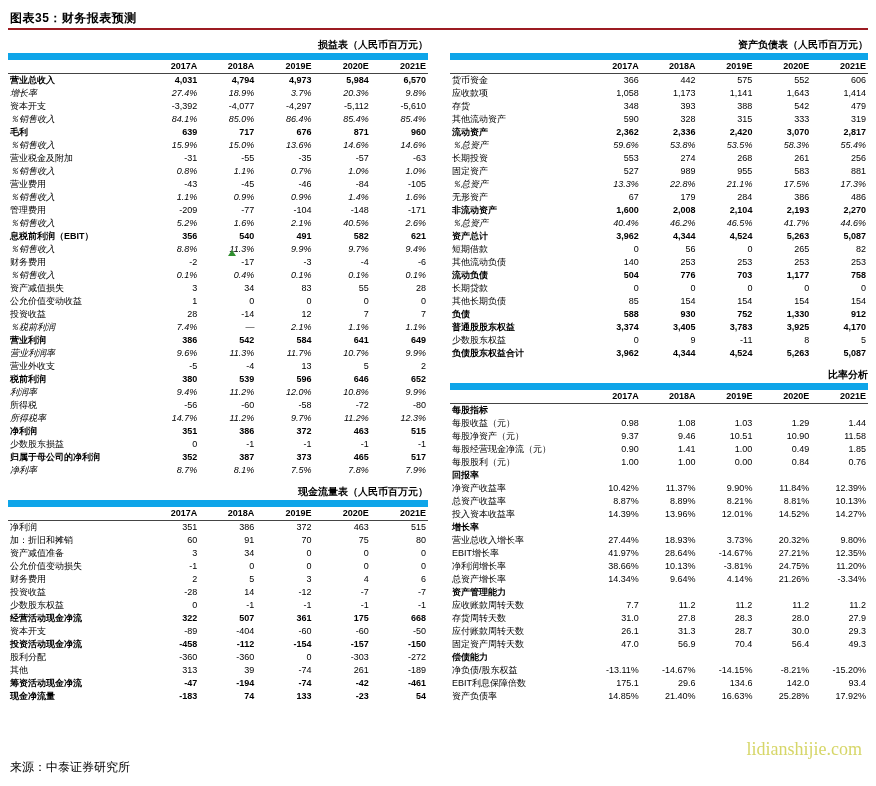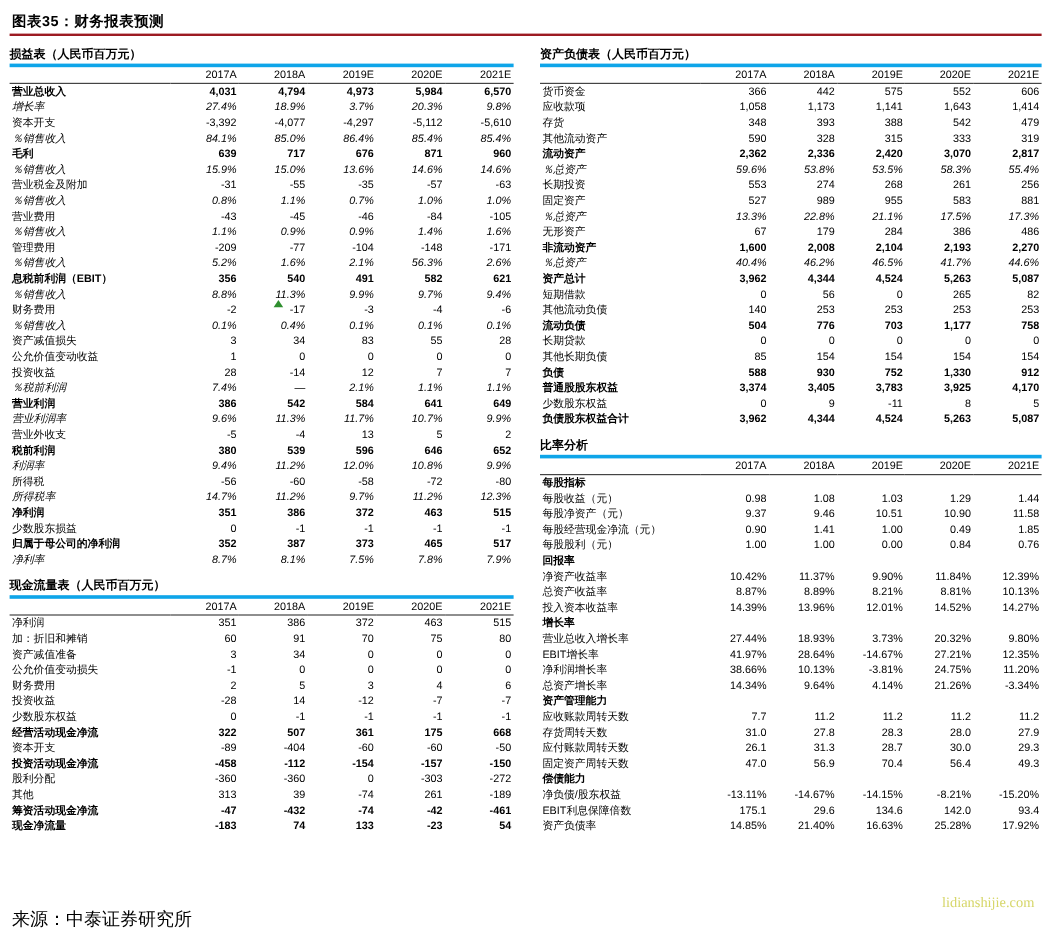--- a/index.html
+++ b/index.html
@@ -19,45 +19,46 @@
     position:absolute;left:2px;top:2px;
     font-weight:bold;font-size:12px;color:#000;
     letter-spacing:0.5px;
   }
   .col-left{position:absolute;left:8px;top:38px;width:420px;}
   .col-right{position:absolute;left:450px;top:38px;width:418px;}
 
   .sec-title{
     font-weight:bold;font-size:10px;
     padding-bottom:1px;margin-bottom:0;
-    border-bottom:3px solid #0ea5e9;
+    border-bottom:7px solid #0ea5e9;
+    text-align:right;
   }
   table.fin{
     width:100%;border-collapse:collapse;
     font-size:9px;table-layout:fixed;
   }
   table.fin td{
     padding:0 2px;height:13px;line-height:13px;
     white-space:nowrap;overflow:hidden;
   }
   td.lab{text-align:left;width:130px;}
   td.num{text-align:right;}
-  tr.hdr td{font-weight:normal;text-align:right;border-bottom:1px solid #444;}
+  tr.hdr td{font-weight:bold;text-align:right;border-bottom:1px solid #444;}
   tr.hdr td.lab{border-bottom:1px solid #444;}
   tr.bold td{font-weight:bold;}
   tr.italic td{font-style:italic;}
   td.ind{padding-left:12px;}
   .spacer{height:8px;}
   .footer{
     position:absolute;left:10px;bottom:10px;
-    font-size:15px;color:#000;
+    font-size:12px;color:#000;
   }
   .wm{
     position:absolute;right:14px;bottom:26px;
-    font-size:12px;color:#cfcf4e;opacity:.85;
+    font-size:18px;color:#cfcf4e;opacity:.85;
     font-family:"Liberation Serif",serif;
   }
   .green-mark{
     position:absolute;left:228px;top:250px;
     width:0;height:0;
     border-left:4px solid transparent;
     border-right:4px solid transparent;
     border-bottom:6px solid #2f8f2f;
   }
 </style>
@@ -166,21 +167,21 @@
           <td class="num">-77</td>
           <td class="num">-104</td>
           <td class="num">-148</td>
           <td class="num">-171</td>
         </tr>
         <tr class="italic">
           <td class="lab ind">％销售收入</td>
           <td class="num">5.2%</td>
           <td class="num">1.6%</td>
           <td class="num">2.1%</td>
-          <td class="num">56.3%</td>
+          <td class="num">40.5%</td>
           <td class="num">2.6%</td>
         </tr>
         <tr class="bold">
           <td class="lab">息税前利润（EBIT）</td>
           <td class="num">356</td>
           <td class="num">540</td>
           <td class="num">491</td>
           <td class="num">582</td>
           <td class="num">621</td>
         </tr>
@@ -436,21 +437,21 @@
           <td class="lab">其他</td>
           <td class="num">313</td>
           <td class="num">39</td>
           <td class="num">-74</td>
           <td class="num">261</td>
           <td class="num">-189</td>
         </tr>
         <tr class="bold">
           <td class="lab">筹资活动现金净流</td>
           <td class="num">-47</td>
-          <td class="num">-432</td>
+          <td class="num">-194</td>
           <td class="num">-74</td>
           <td class="num">-42</td>
           <td class="num">-461</td>
         </tr>
         <tr class="bold">
           <td class="lab">现金净流量</td>
           <td class="num">-183</td>
           <td class="num">74</td>
           <td class="num">133</td>
           <td class="num">-23</td>

